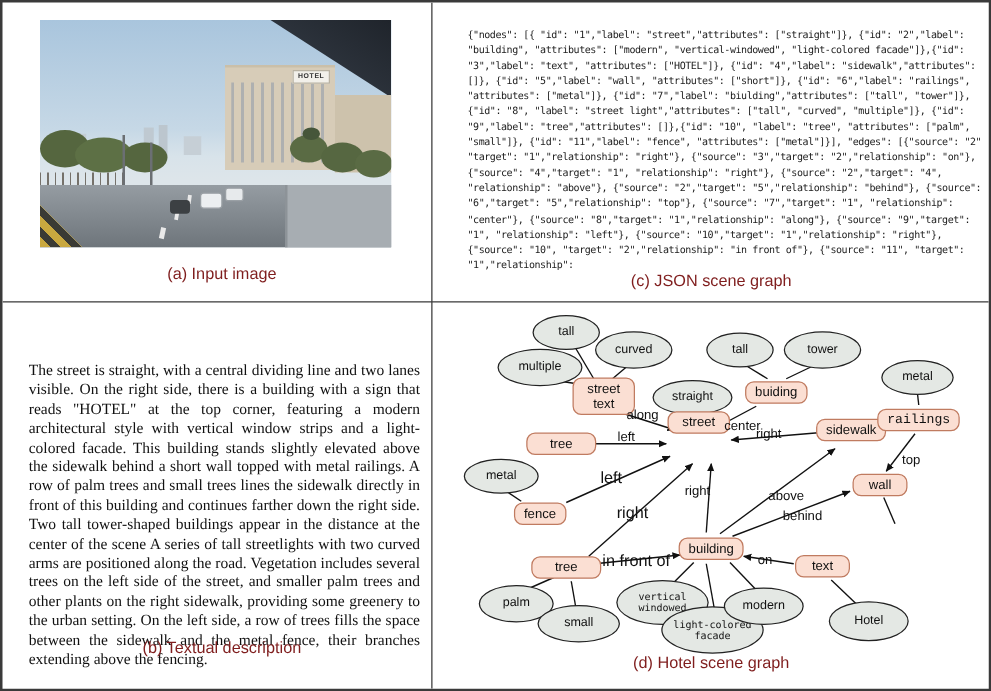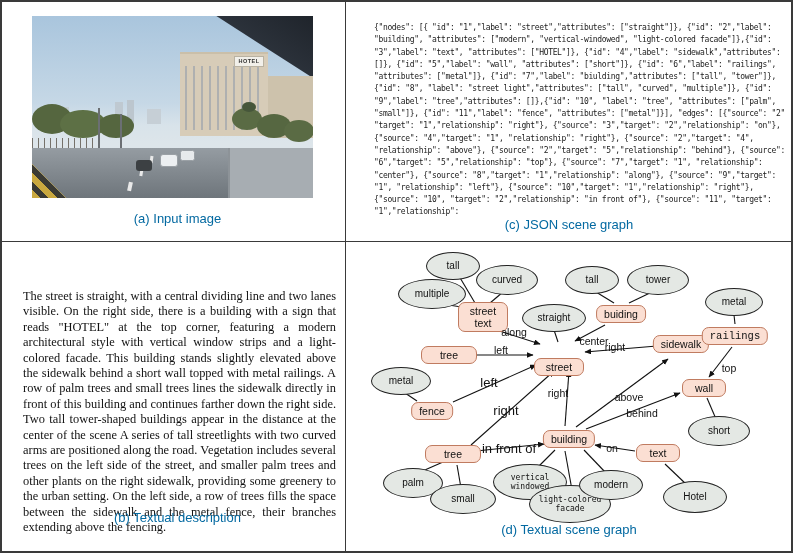--- a/index.html
+++ b/index.html
@@ -1,20 +1,20 @@
 <!DOCTYPE html>
 <html><head>
 <meta charset="utf-8">
 <style>
   html,body{margin:0;padding:0;background:#ffffff;}
   .fig{position:relative;width:793px;height:553px;background:#fff;border:2px solid #3a3a3a;
        box-sizing:border-box;font-family:"Liberation Sans",sans-serif;overflow:hidden;}
   .vdiv{position:absolute;left:343px;top:0;width:1px;height:100%;background:#3a3a3a;}
   .hdiv{position:absolute;left:0;top:239px;width:100%;height:1px;background:#3a3a3a;}
-  .cap{position:absolute;text-align:center;font-size:13px;color:#0369a1;}
+  .cap{position:absolute;text-align:center;font-size:13px;color:#7f1d1d;}
   
   .photo{position:absolute;left:30px;top:14px;width:281px;height:182px;overflow:hidden;
          background:linear-gradient(180deg,#a9c5dd 0%,#c6d8e6 48%,#d8e3ea 60%,#dde5ea 70%);}
   .ph{position:absolute;}
   .blob{border-radius:50%;}
   
   .desc{position:absolute;left:21px;top:287px;width:313px;font-family:"Liberation Serif",serif;
         font-size:12.4px;line-height:15.4px;text-align:justify;color:#111;}
   
   .json{position:absolute;left:372px;top:12px;width:416px;height:205px;overflow:hidden;
@@ -155,31 +155,30 @@
     </svg>
 
     <div class="gell" style="left:107px;top:24px;width:52px;height:26px;">tall</div>
     <div class="gell" style="left:161px;top:38px;width:60px;height:28px;">curved</div>
     <div class="gell" style="left:86px;top:52px;width:66px;height:28px;">multiple</div>
     <div class="gell" style="left:208px;top:76px;width:62px;height:26px;">straight</div>
     <div class="gell" style="left:246px;top:38px;width:52px;height:26px;">tall</div>
     <div class="gell" style="left:312px;top:38px;width:60px;height:28px;">tower</div>
     <div class="gell" style="left:388px;top:60px;width:56px;height:26px;">metal</div>
     <div class="gell" style="left:55px;top:139px;width:58px;height:26px;">metal</div>
-    <div class="gell" style="left:373px;top:189px;width:60px;height:28px;">short</div>
     <div class="gell" style="left:67px;top:241px;width:58px;height:28px;">palm</div>
     <div class="gell" style="left:117px;top:257px;width:64px;height:28px;">small</div>
     <div class="gell mono" style="left:184px;top:240px;width:72px;height:34px;">vertical windowed</div>
     <div class="gell mono" style="left:224px;top:262px;width:80px;height:36px;">light-colored facade</div>
     <div class="gell" style="left:265px;top:243px;width:62px;height:28px;">modern</div>
     <div class="gell" style="left:349px;top:255px;width:62px;height:30px;">Hotel</div>
 
     <div class="gbox" style="left:137px;top:75px;width:42px;padding:2px 3px;">street text</div>
     <div class="gbox" style="left:103px;top:113px;width:40px;">tree</div>
-    <div class="gbox" style="left:213px;top:125px;width:34px;">street</div>
+    <div class="gbox" style="left:213px;top:96px;width:34px;">street</div>
     <div class="gbox" style="left:275px;top:72px;">buiding</div>
     <div class="gbox" style="left:335px;top:102px;">sidewalk</div>
     <div class="gbox" style="left:389px;top:94px;font-family:Liberation Mono, monospace;">railings</div>
     <div class="gbox" style="left:358px;top:146px;width:28px;">wall</div>
     <div class="gbox" style="left:86px;top:169px;">fence</div>
     <div class="gbox" style="left:107px;top:212px;width:40px;">tree</div>
     <div class="gbox" style="left:223px;top:197px;">building</div>
     <div class="gbox" style="left:312px;top:211px;width:28px;">text</div>
 
     <span class="glab" style="left:168px;top:90px;">along</span>
@@ -188,14 +187,14 @@
     <span class="glab big" style="left:160px;top:168px;">right</span>
     <span class="glab big" style="left:163px;top:206px;">in front of</span>
     <span class="glab" style="left:212px;top:151px;">right</span>
     <span class="glab" style="left:248px;top:99px;">center</span>
     <span class="glab" style="left:269px;top:105px;">right</span>
     <span class="glab" style="left:283px;top:155px;text-align:right;">above</span>
     <span class="glab" style="left:296px;top:171px;">behind</span>
     <span class="glab" style="left:383px;top:126px;">top</span>
     <span class="glab" style="left:266px;top:206px;">on</span>
   </div>
-  <div class="cap" style="left:344px;top:520px;width:446px;">(d) Textual scene graph</div>
+  <div class="cap" style="left:344px;top:520px;width:446px;">(d) Hotel scene graph</div>
 </div>
 
 </body></html>

